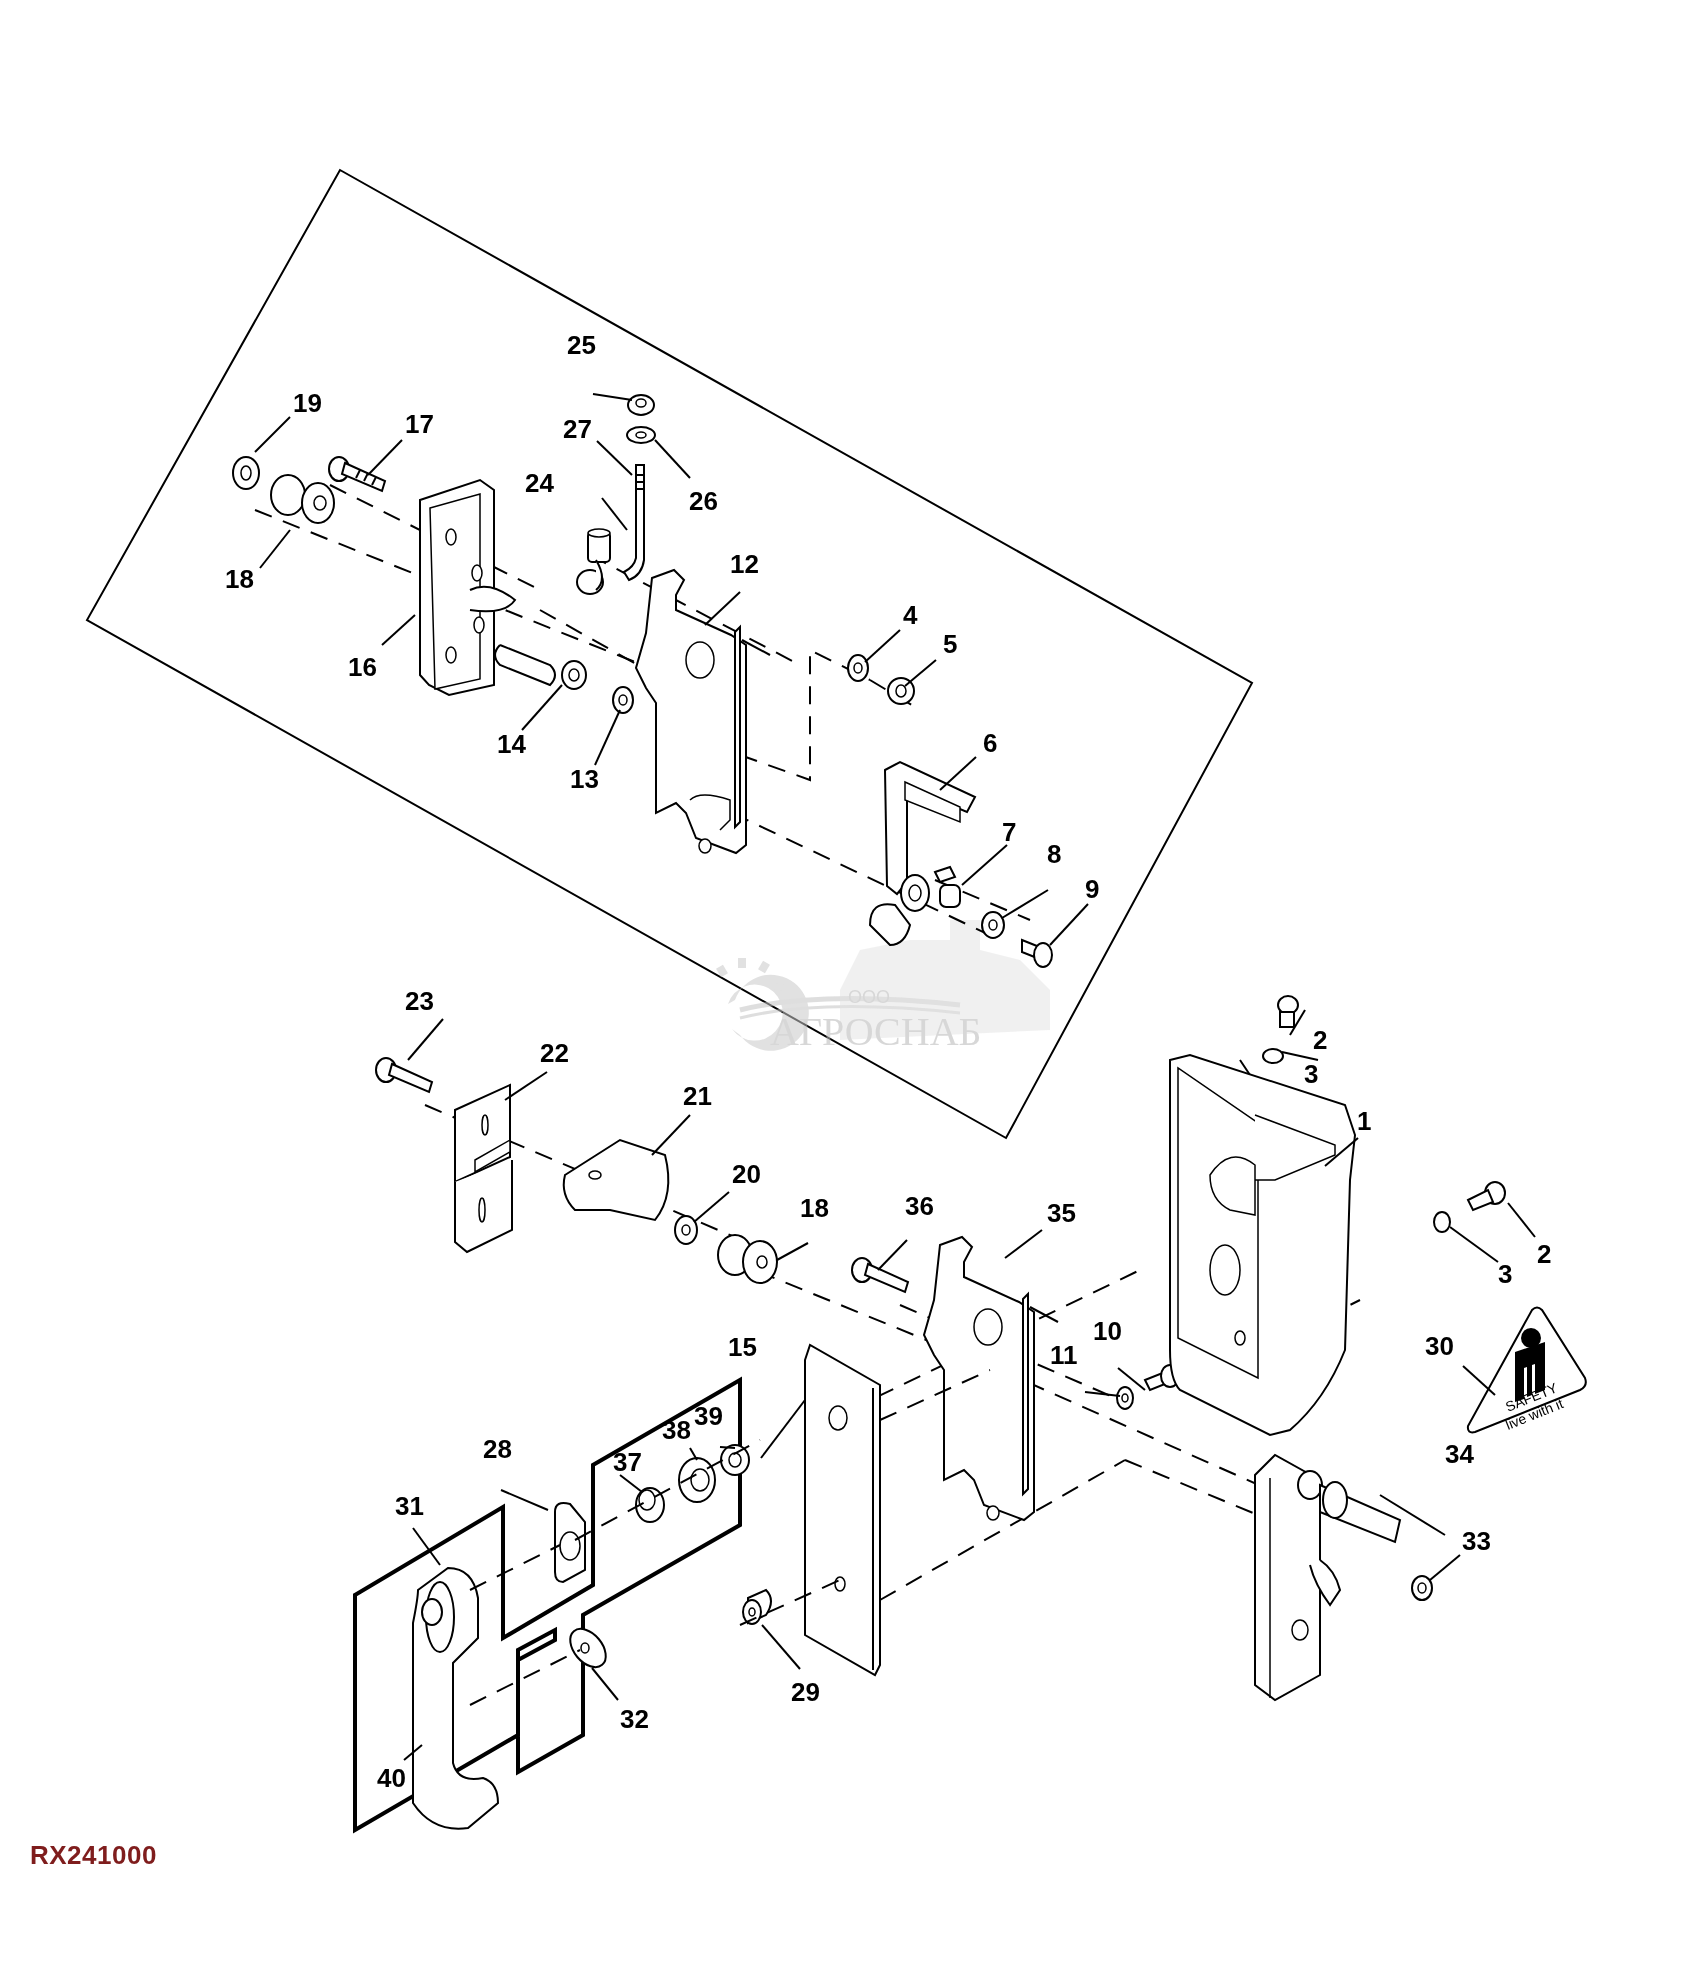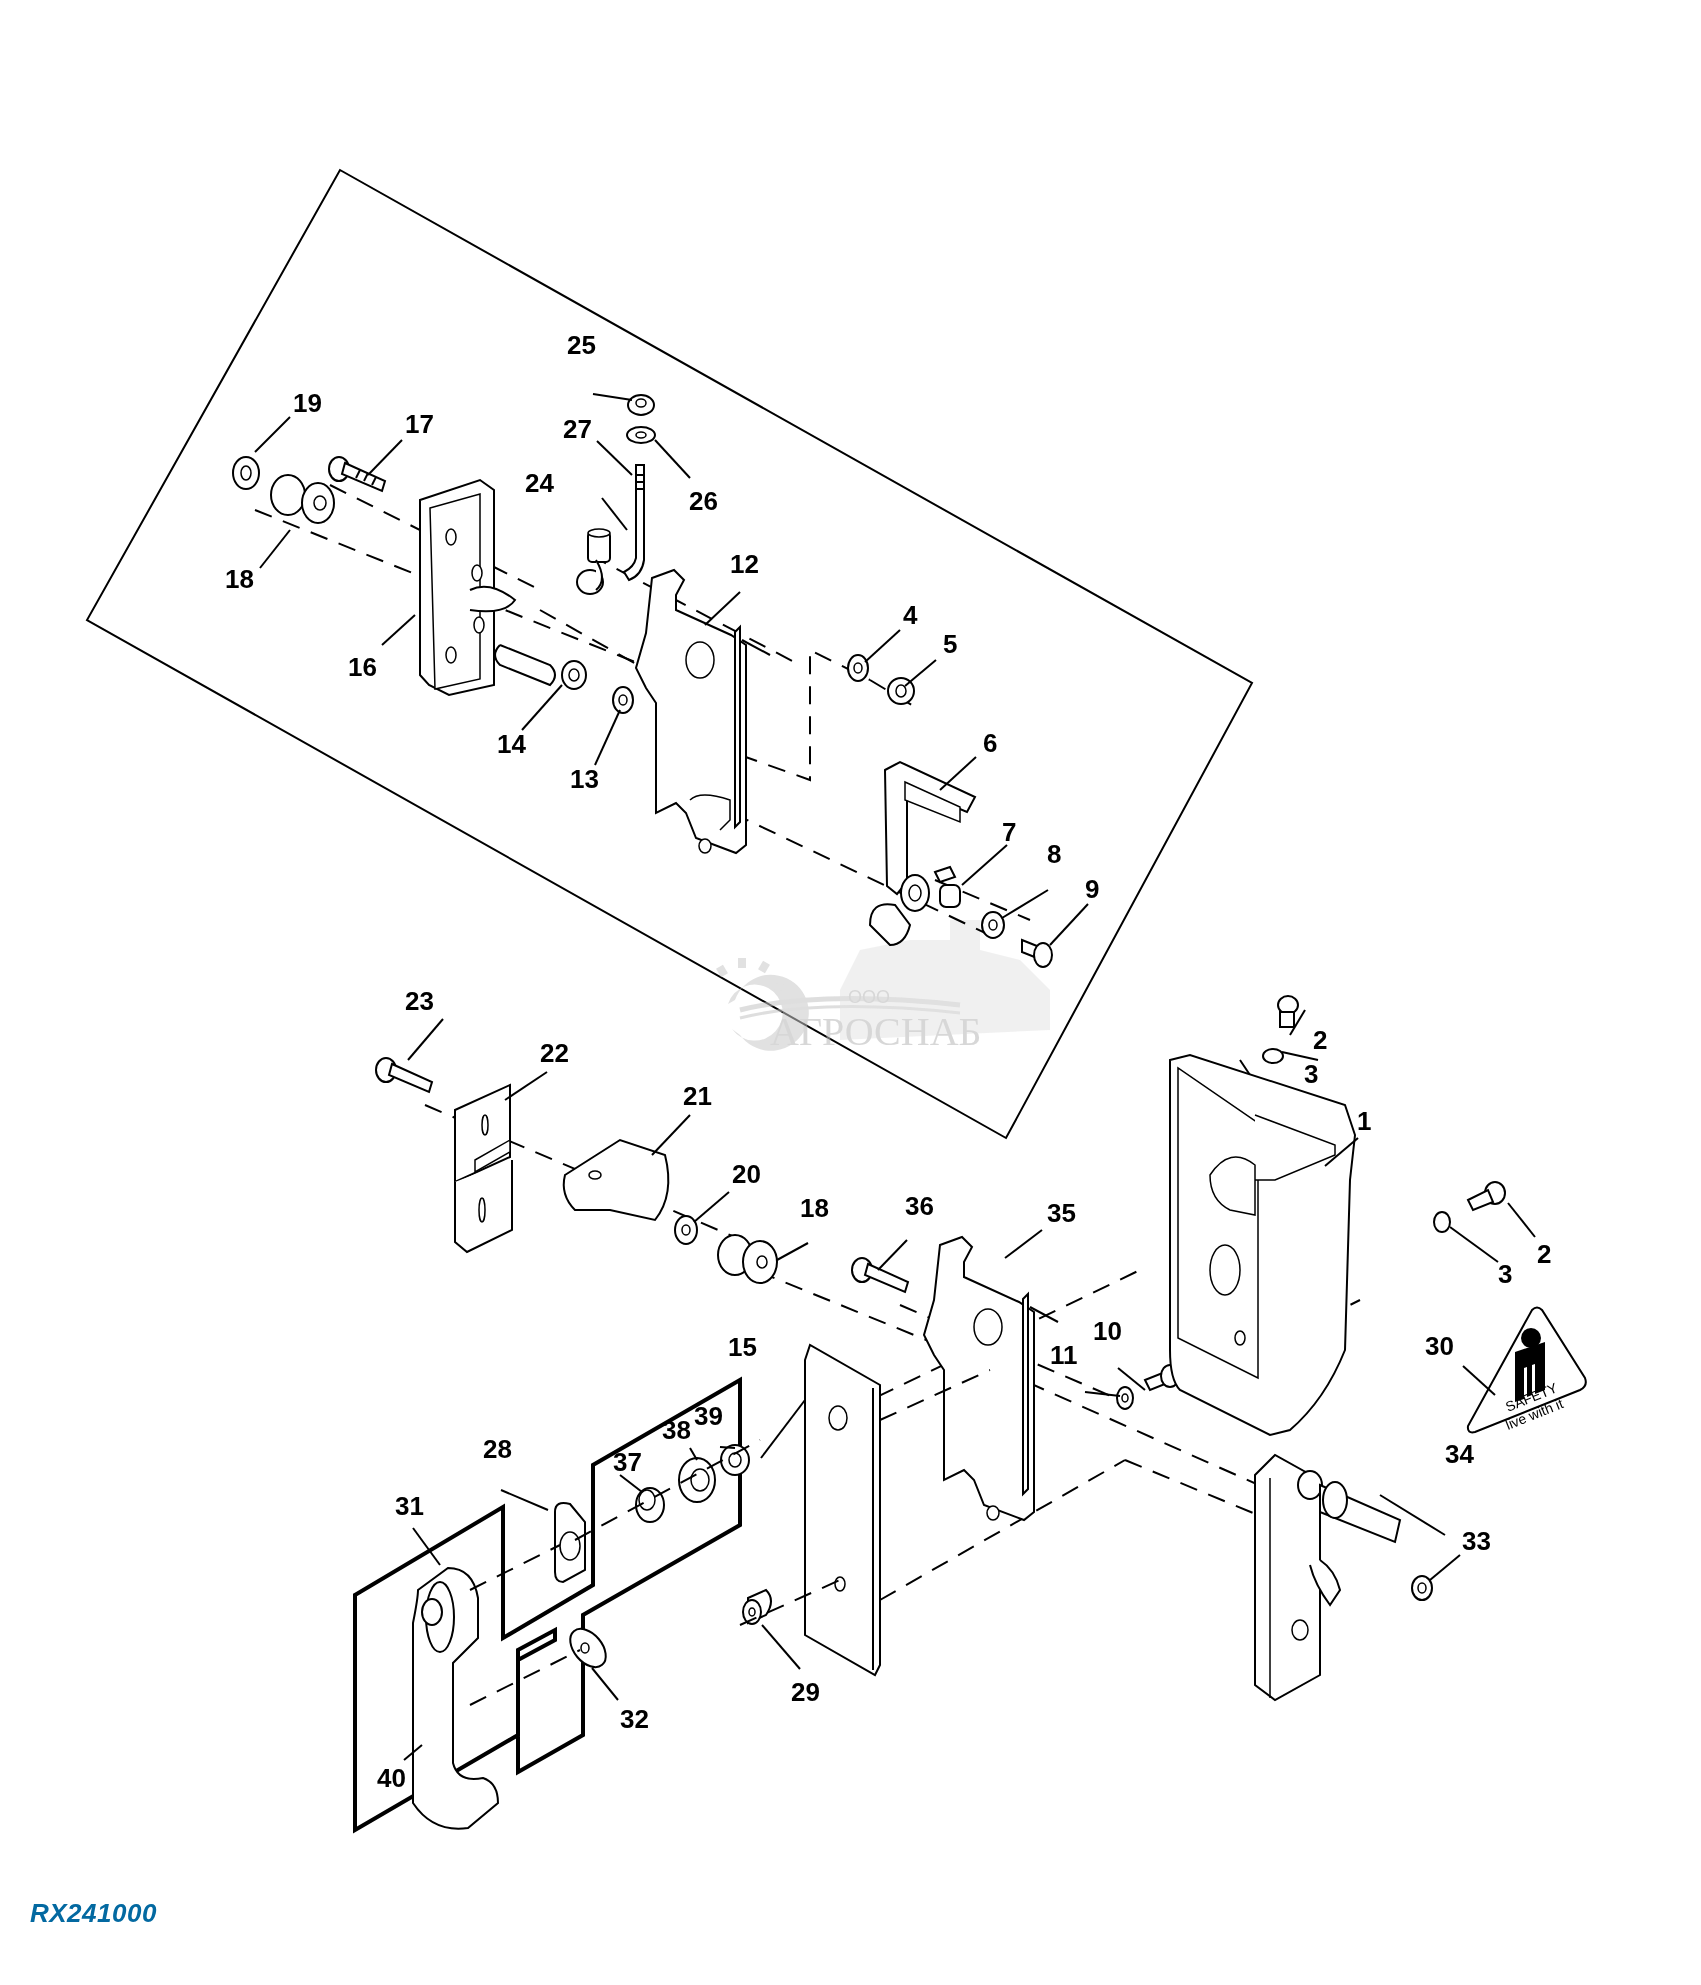--- a/index.html
+++ b/index.html
@@ -7,22 +7,22 @@
          font-family: "Liberation Sans", sans-serif; }
   #diagram { position: absolute; left: 0; top: 0; width: 1701px; height: 1985px; }
   .callout-text { font-family: "Liberation Sans", sans-serif; font-weight: bold;
                   font-size: 26px; fill: #000; }
   .line { stroke: #000; stroke-width: 2; fill: none; }
   .thick { stroke: #000; stroke-width: 4; fill: none; }
   .dash { stroke: #000; stroke-width: 2; fill: none; stroke-dasharray: 18 12; }
   .part { stroke: #000; stroke-width: 2; fill: #fff; }
   .part-thin { stroke: #000; stroke-width: 1.5; fill: #fff; }
   .dark { fill: #000; stroke: none; }
-  #figure-id { position: absolute; left: 30px; top: 1898px; font-weight: bold;
-               font-size: 26px; color: #0369a1; letter-spacing: 0.5px; font-style: italic; }
+  #figure-id { position: absolute; left: 30px; top: 1840px; font-weight: bold;
+               font-size: 26px; color: #7f1d1d; letter-spacing: 0.5px; }
   .wm { fill: #c9c9c9; }
   .wm-text { font-family: "Liberation Serif", serif; font-size: 40px; fill: #b8b8b8; }
   .wm-small { font-family: "Liberation Sans", sans-serif; font-size: 18px; fill: #b8b8b8; }
   .decal-text { font-family: "Liberation Sans", sans-serif; font-size: 14px; fill: #000; }
 </style>
 </head>
 <body>
 
 <svg id="diagram" viewBox="0 0 1701 1985" xmlns="http://www.w3.org/2000/svg">
 

